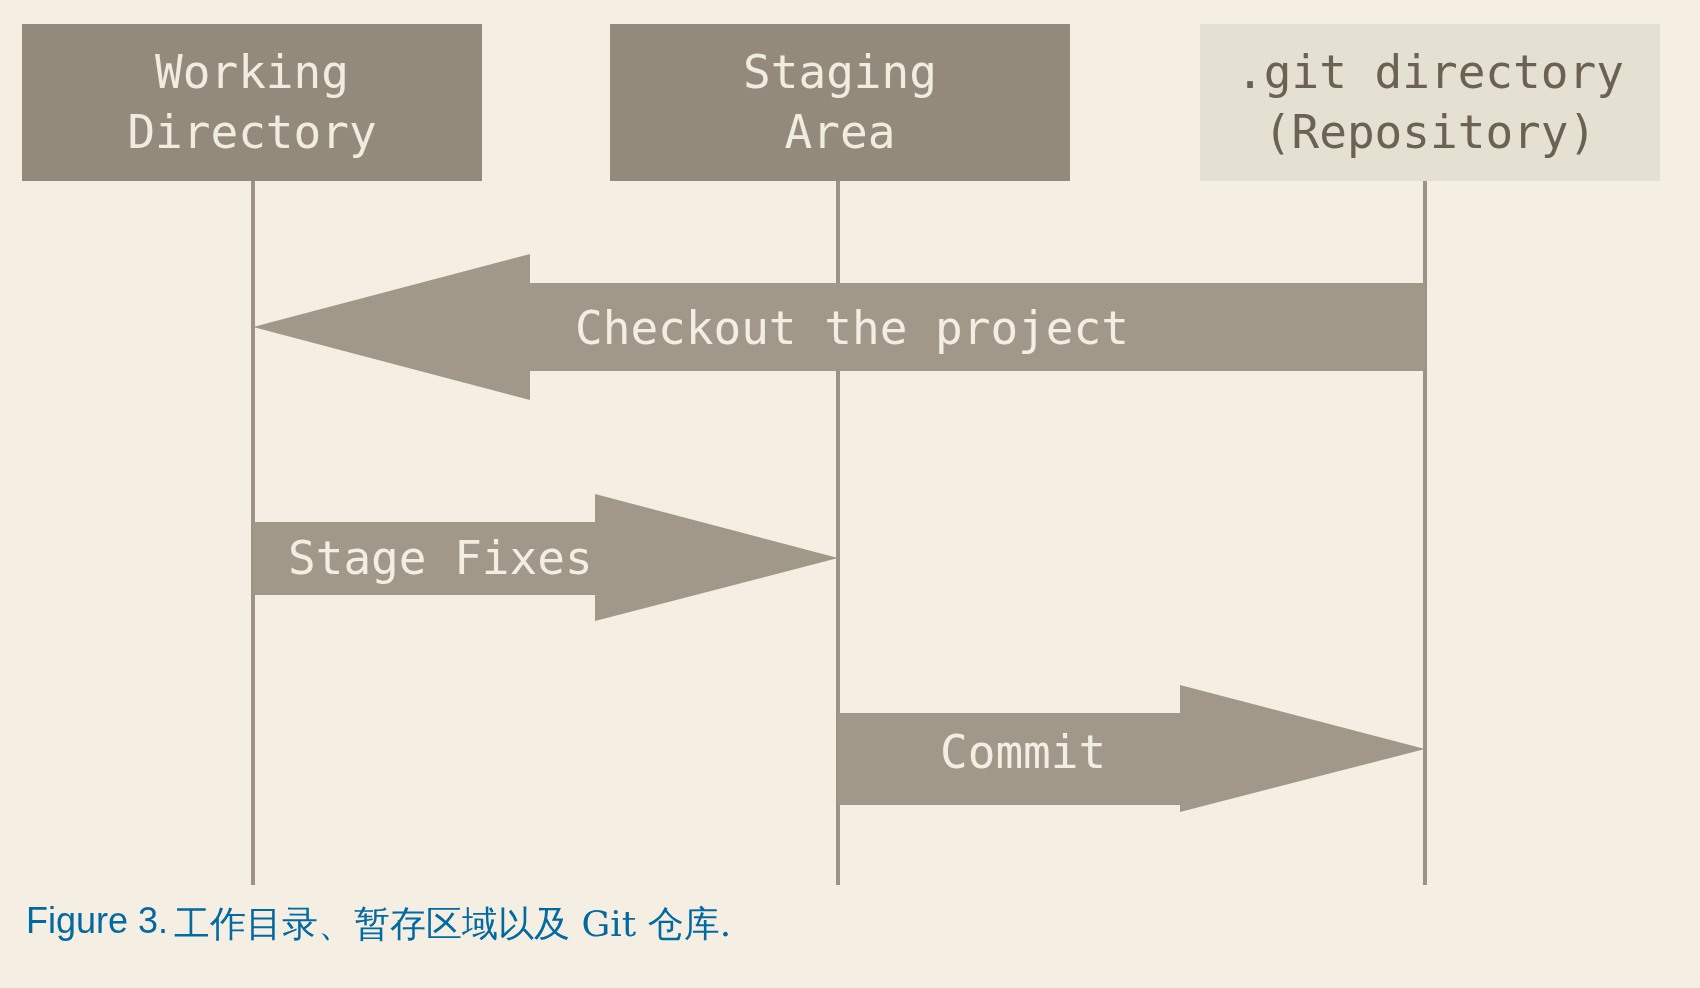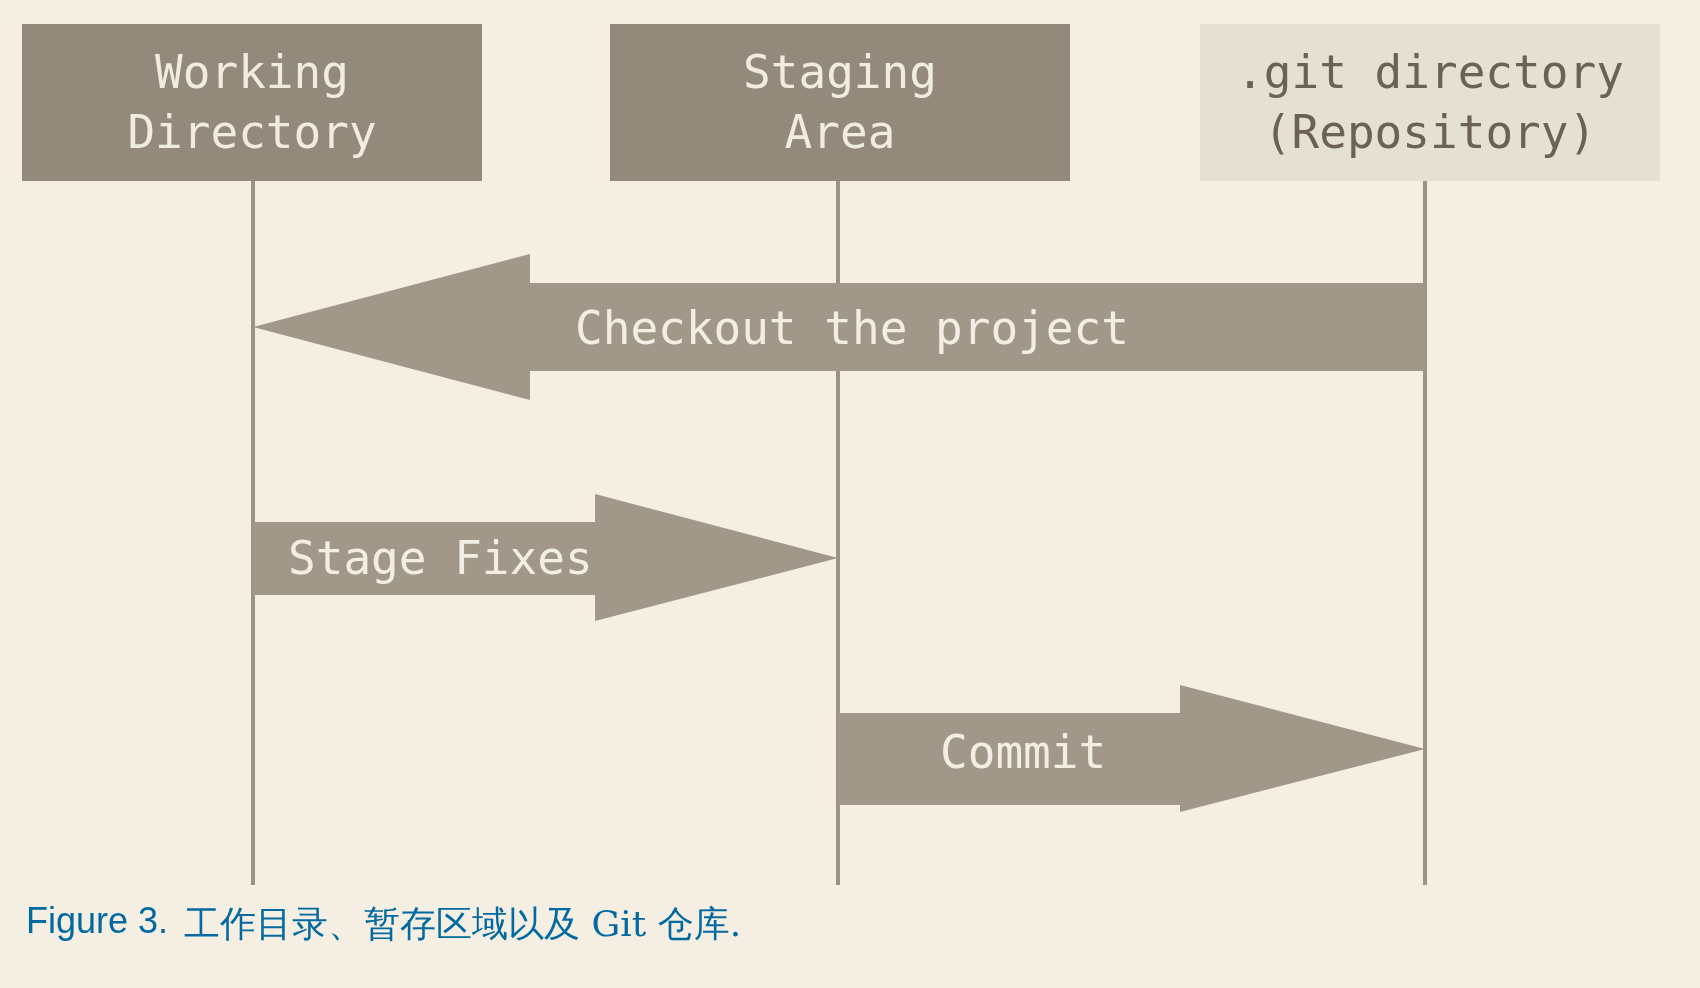--- a/index.html
+++ b/index.html
@@ -47,21 +47,21 @@
     height: 80px;
     display: flex;
     align-items: flex-start;
     font-family: "Liberation Sans", "DejaVu Sans", sans-serif;
     font-size: 36px;
     color: #0369a1;
     white-space: nowrap;
   }
   #caption .cap-zh {
     font-family: "DejaVu Serif", "Liberation Serif", serif;
-    margin-left: 16px;
+    margin-left: 6px;
   }
 </style>
 </head>
 <body>
 
 <div id="figure-root">
 
   <svg id="diagram-svg" viewBox="0 0 1700 900">
 
     <g>

